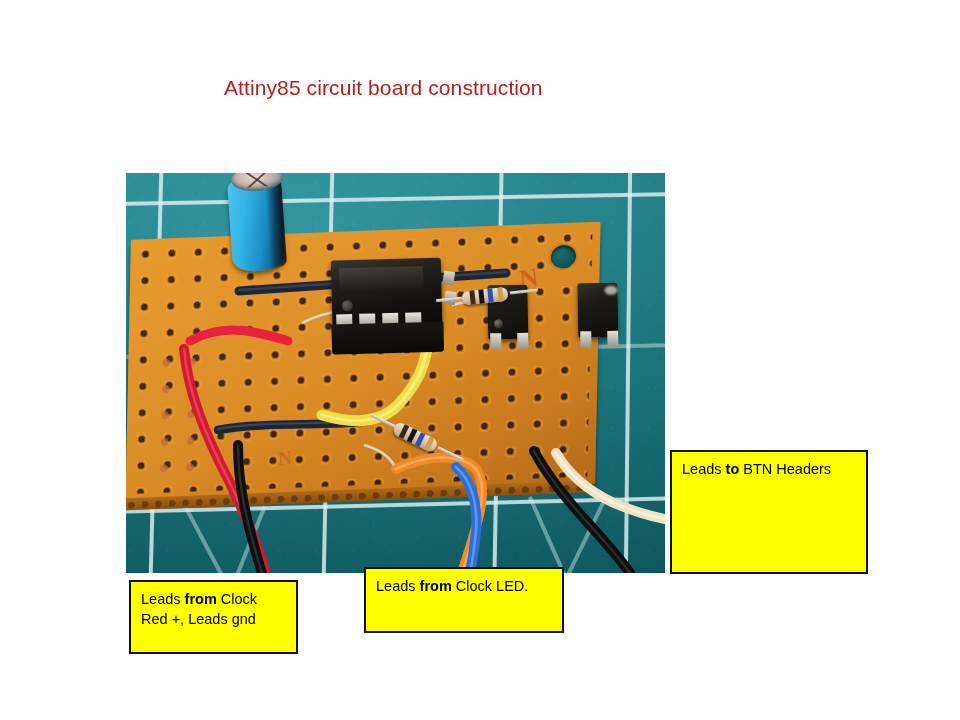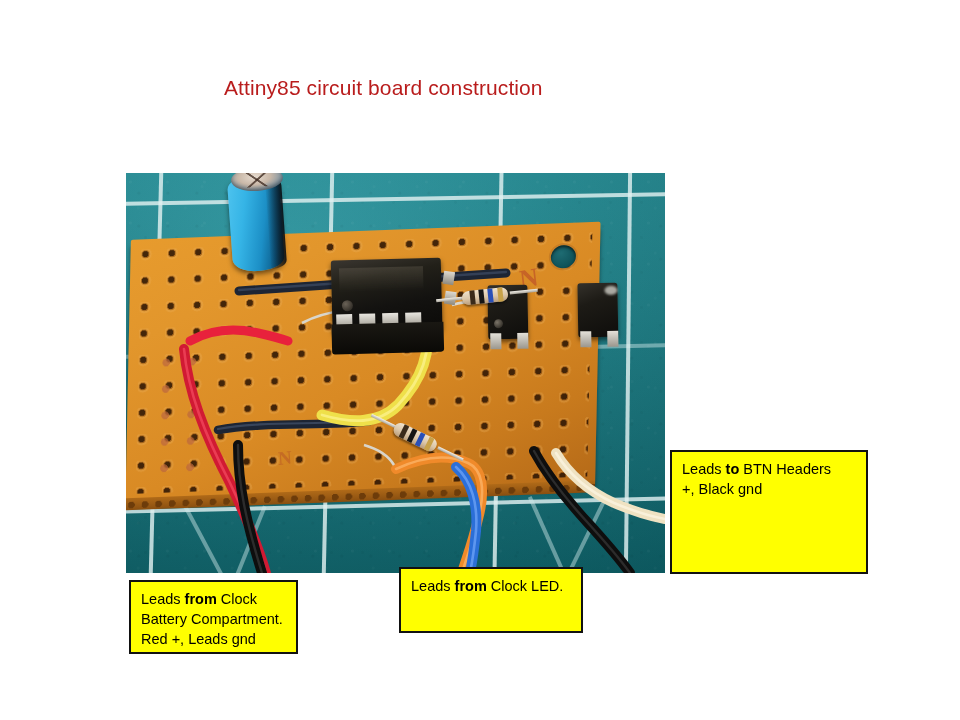--- a/index.html
+++ b/index.html
@@ -182,21 +182,21 @@
 
   
   .callout{
     position:absolute;background:#ffff00;border:2px solid #111;
     color:#000;font-size:14.5px;line-height:1.38;
     padding:7px 9px 8px 10px;box-sizing:border-box;
   }
   .callout b{font-weight:bold;}
   #callout-right{left:650px;top:450px;width:198px;height:124px;margin-left:20px;}
   #callout-left{left:129px;top:580px;width:169px;height:74px;}
-  #callout-mid{left:399px;top:567px;width:184px;height:66px;}
+  #callout-mid{left:364px;top:567px;width:200px;height:66px;}
 </style>
 </head>
 <body>
 
 <div id="slide">
 
   <div id="title">Attiny85 circuit board construction</div>
 
   <div id="photo">
 
@@ -321,26 +321,24 @@
           <div class="res-band" style="left:26px;background:#2a50b8;"></div>
           <div class="res-band" style="left:36px;background:#c8a24a;"></div>
         </div>
       </div>
 
     </div>
   </div>
 
   <div class="callout" id="callout-right">
     <div><span>Leads </span><b>to</b><span> BTN Headers</span></div>
-    <div>+, Black gnd</div>
   </div>
 
   <div class="callout" id="callout-left">
     <div><span>Leads </span><b>from</b><span> Clock</span></div>
-    <div>Battery Compartment.</div>
     <div>Red +, Leads gnd</div>
   </div>
 
   <div class="callout" id="callout-mid">
     <div><span>Leads </span><b>from</b><span> Clock LED.</span></div>
   </div>
 
 </div>
 
 </body></html>

